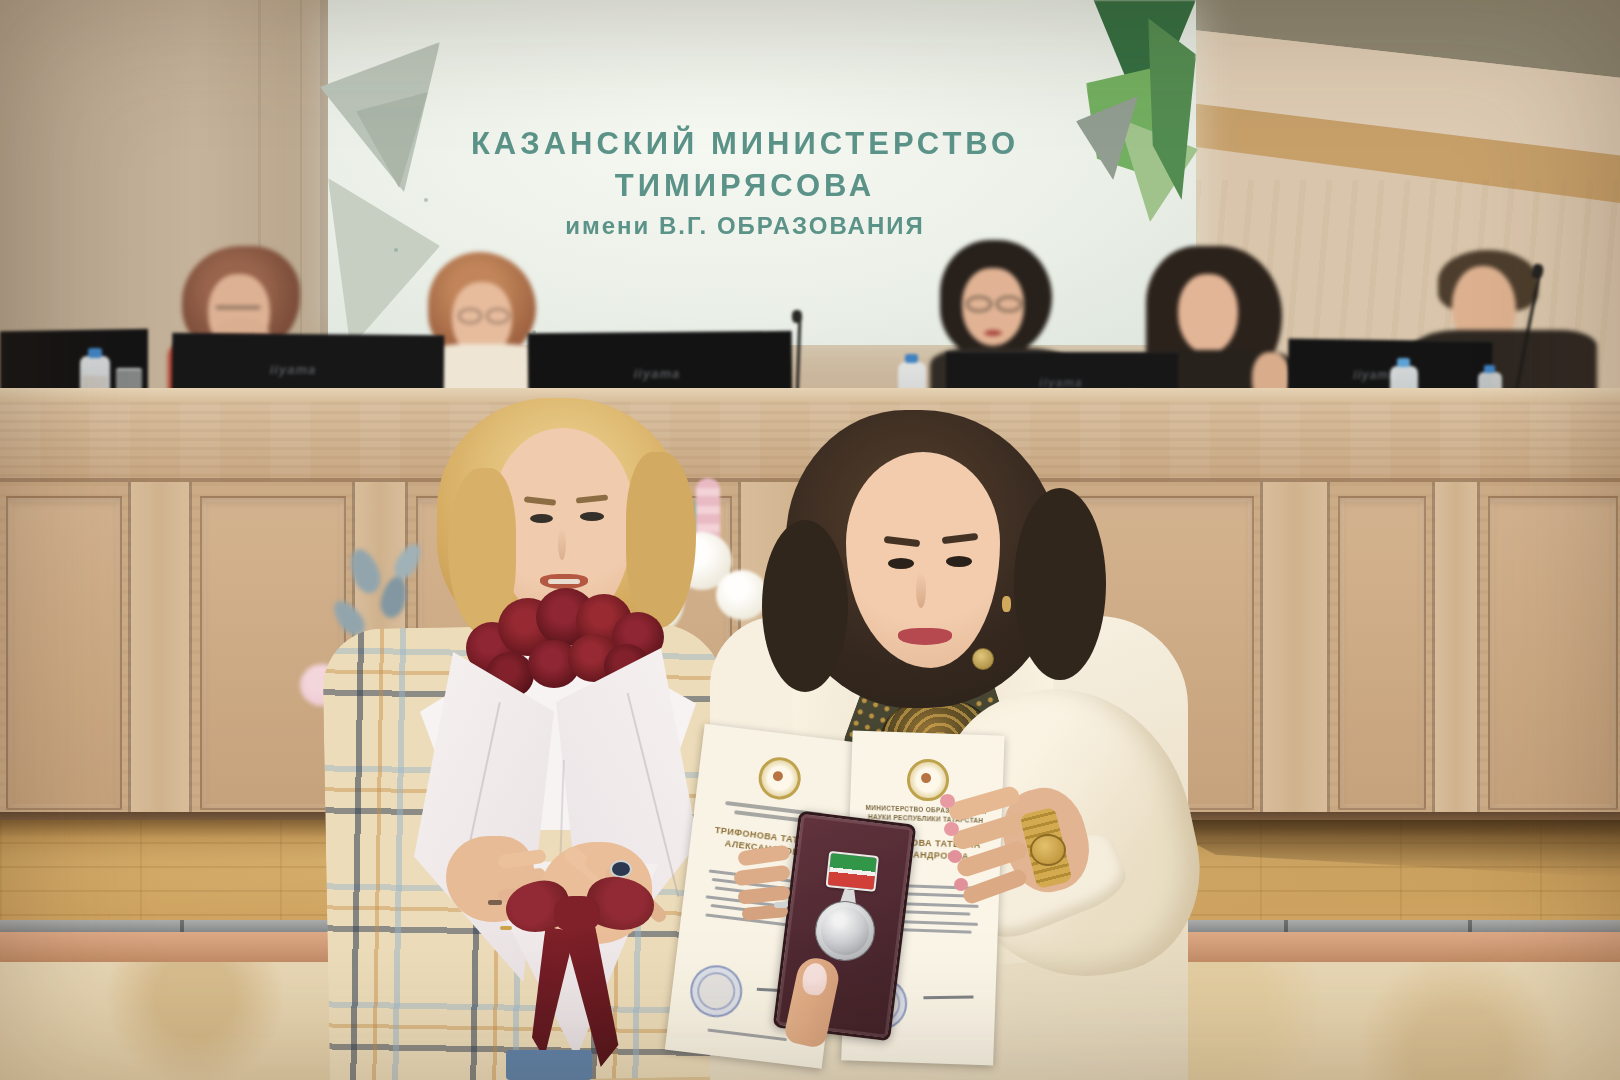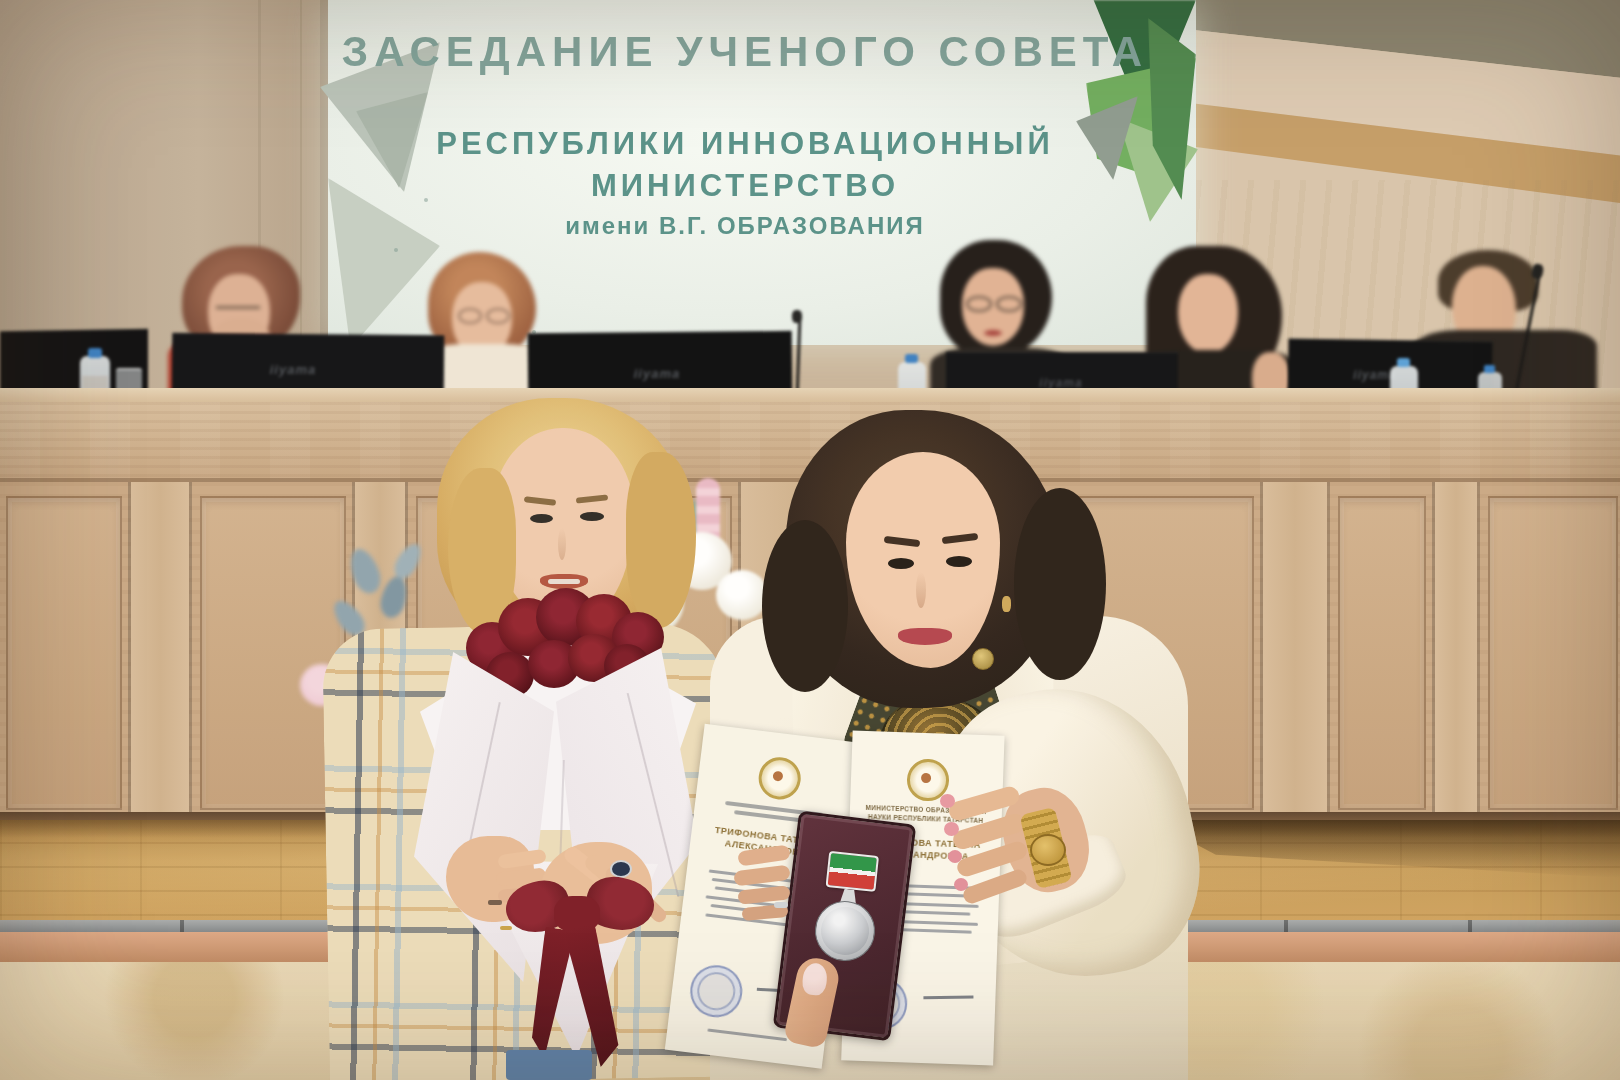--- a/index.html
+++ b/index.html
@@ -41,23 +41,22 @@
     <div class="abs blur1" style="left:758px;top:58px;width:110px;height:126px;background:#6fae5e;clip-path:polygon(0 20%,100% 0,80% 100%,10% 80%);"></div>
     <div class="abs blur1" style="left:790px;top:118px;width:80px;height:104px;background:#9cc38b;clip-path:polygon(0 0,100% 30%,40% 100%);"></div>
     <div class="abs blur1" style="left:820px;top:18px;width:48px;height:182px;background:#4e8a4f;clip-path:polygon(0 0,100% 20%,70% 100%,10% 70%);"></div>
     <div class="abs blur1" style="left:748px;top:96px;width:62px;height:84px;background:#8e9b90;clip-path:polygon(0 30%,100% 0,60% 100%);"></div>
     <div class="abs r50" style="left:66px;top:248px;width:4px;height:4px;background:rgba(120,150,140,.5);"></div>
     <div class="abs r50" style="left:128px;top:300px;width:4px;height:4px;background:rgba(120,150,140,.5);"></div>
     <div class="abs r50" style="left:204px;top:330px;width:4px;height:4px;background:rgba(120,150,140,.5);"></div>
     <div class="abs r50" style="left:96px;top:198px;width:4px;height:4px;background:rgba(120,150,140,.5);"></div>
     <div class="abs r50" style="left:166px;top:268px;width:4px;height:4px;background:rgba(120,150,140,.5);"></div>
 
-    <div class="abs" style="left:0;top:28px;width:100%;padding-right:34px;box-sizing:border-box;text-align:center;font-size:42px;font-weight:600;letter-spacing:6px;color:#7fa39b;filter:blur(.7px);">ЗАСЕДАНИЕ УЧЕНОГО СОВЕТА</div>
-    <div class="abs" style="left:0;top:126px;width:100%;padding-right:34px;box-sizing:border-box;text-align:center;font-size:31px;font-weight:700;letter-spacing:4px;color:#579189;filter:blur(.7px);">РЕСПУБЛИКИ ИННОВАЦИОННЫЙ</div>
-    <div class="abs" style="left:0;top:168px;width:100%;padding-right:34px;box-sizing:border-box;text-align:center;font-size:31px;font-weight:700;letter-spacing:4px;color:#579189;filter:blur(.7px);">МИНИСТЕРСТВО</div>
+    <div class="abs" style="left:0;top:126px;width:100%;padding-right:34px;box-sizing:border-box;text-align:center;font-size:31px;font-weight:700;letter-spacing:4px;color:#579189;filter:blur(.7px);">КАЗАНСКИЙ МИНИСТЕРСТВО</div>
+    <div class="abs" style="left:0;top:168px;width:100%;padding-right:34px;box-sizing:border-box;text-align:center;font-size:31px;font-weight:700;letter-spacing:4px;color:#579189;filter:blur(.7px);">ТИМИРЯСОВА</div>
     <div class="abs" style="left:0;top:212px;width:100%;padding-right:34px;box-sizing:border-box;text-align:center;font-size:24px;font-weight:600;letter-spacing:2px;color:#579189;filter:blur(.7px);">имени В.Г. ОБРАЗОВАНИЯ</div>
   </div>
 
   <div class="abs blur2" style="left:0;top:0;width:1620px;height:1080px;">
 
     <div class="abs" style="left:182px;top:246px;width:118px;height:112px;background:radial-gradient(circle at 45% 40%,#96604a 30%,#6e4130 80%);border-radius:55% 45% 60% 50%;"></div>
     <div class="abs" style="left:208px;top:274px;width:62px;height:80px;background:#dcb094;border-radius:50% 50% 55% 55%;"></div>
     <div class="abs" style="left:216px;top:306px;width:44px;height:3px;background:rgba(60,50,40,.6);"></div>
     <div class="abs" style="left:212px;top:318px;width:58px;height:42px;background:#d9ad90;border-radius:45%;"></div>
     <div class="abs" style="left:168px;top:336px;width:135px;height:64px;background:#ad3a2c;border-radius:30% 30% 0 0;"></div>

